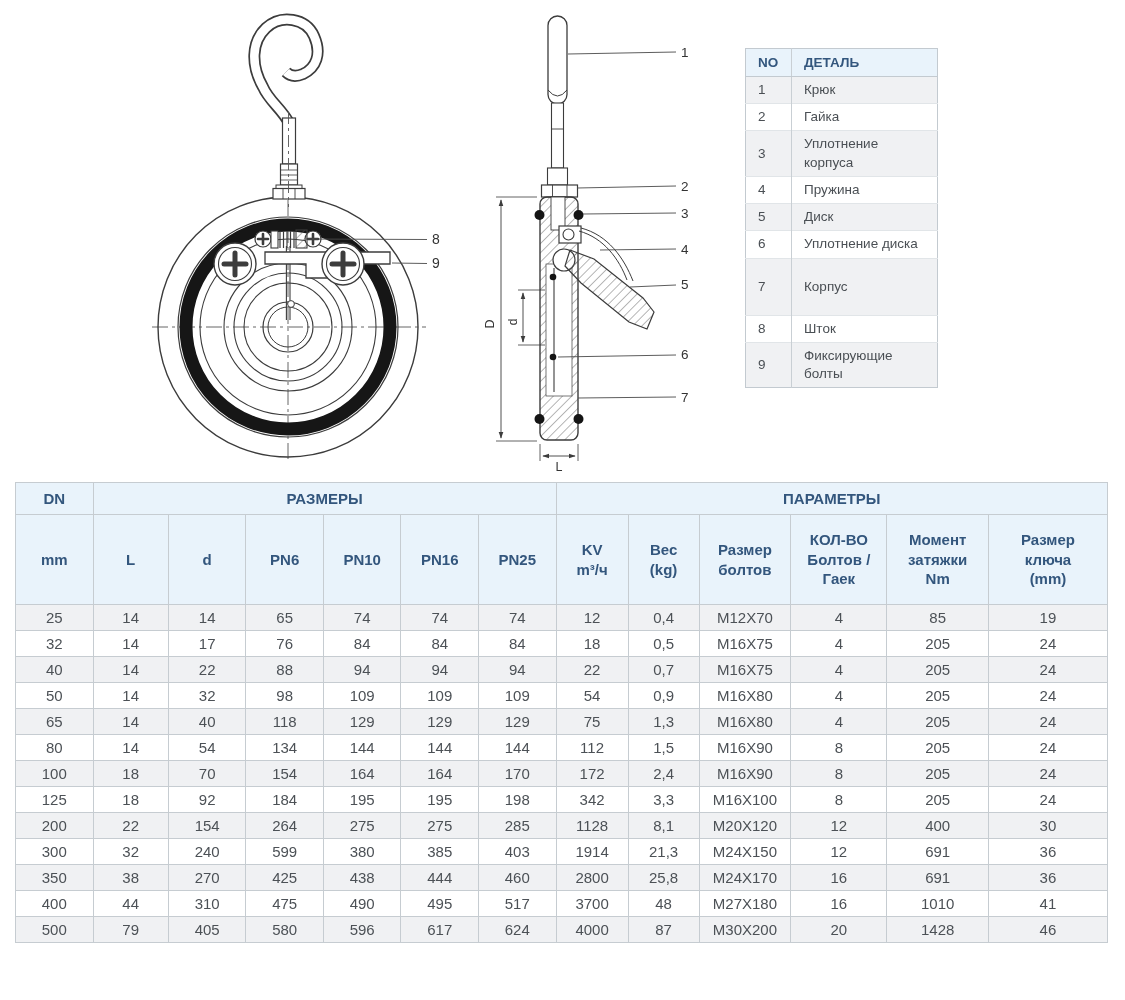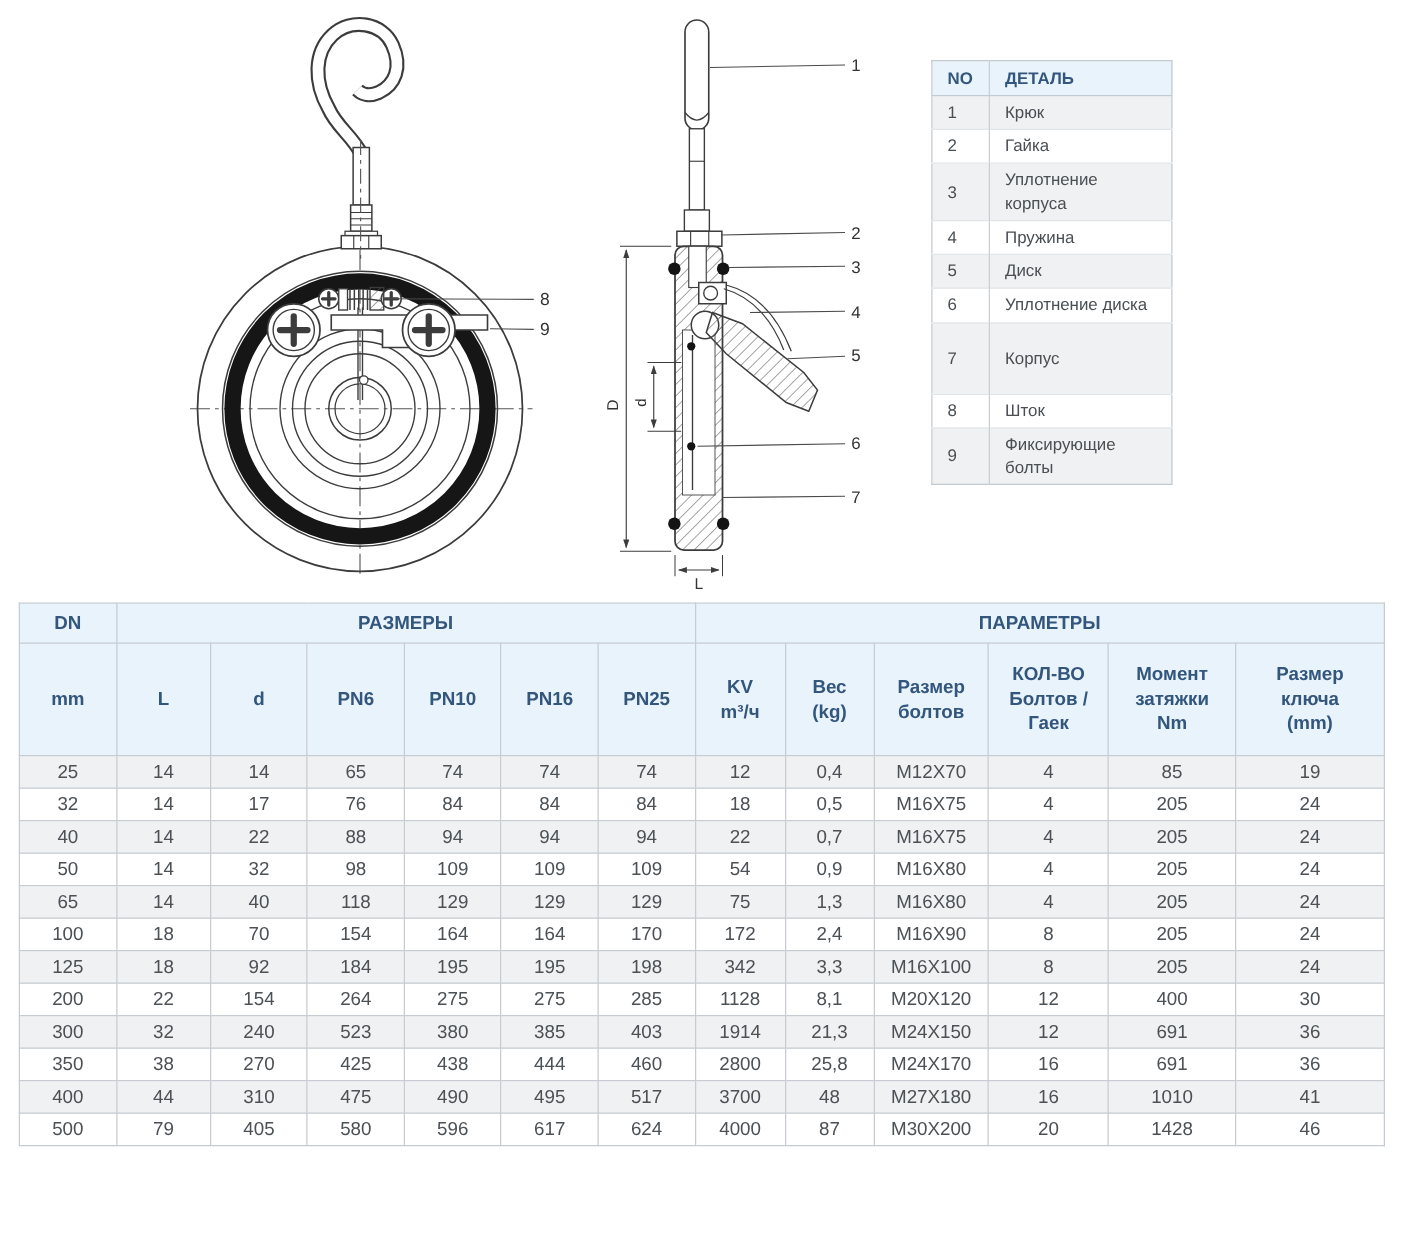--- a/index.html
+++ b/index.html
@@ -390,20 +390,35 @@
         <td>129</td>
         <td>129</td>
         <td>75</td>
         <td>1,3</td>
         <td>M16X80</td>
         <td>4</td>
         <td>205</td>
         <td>24</td>
       </tr>
       <tr>
+        <td>80</td>
+        <td>14</td>
+        <td>54</td>
+        <td>134</td>
+        <td>144</td>
+        <td>144</td>
+        <td>144</td>
+        <td>112</td>
+        <td>1,5</td>
+        <td>M16X90</td>
+        <td>8</td>
+        <td>205</td>
+        <td>24</td>
+      </tr>
+      <tr>
         <td>100</td>
         <td>18</td>
         <td>70</td>
         <td>154</td>
         <td>164</td>
         <td>164</td>
         <td>170</td>
         <td>172</td>
         <td>2,4</td>
         <td>M16X90</td>
@@ -438,21 +453,21 @@
         <td>8,1</td>
         <td>M20X120</td>
         <td>12</td>
         <td>400</td>
         <td>30</td>
       </tr>
       <tr>
         <td>300</td>
         <td>32</td>
         <td>240</td>
-        <td>523</td>
+        <td>599</td>
         <td>380</td>
         <td>385</td>
         <td>403</td>
         <td>1914</td>
         <td>21,3</td>
         <td>M24X150</td>
         <td>12</td>
         <td>691</td>
         <td>36</td>
       </tr>

